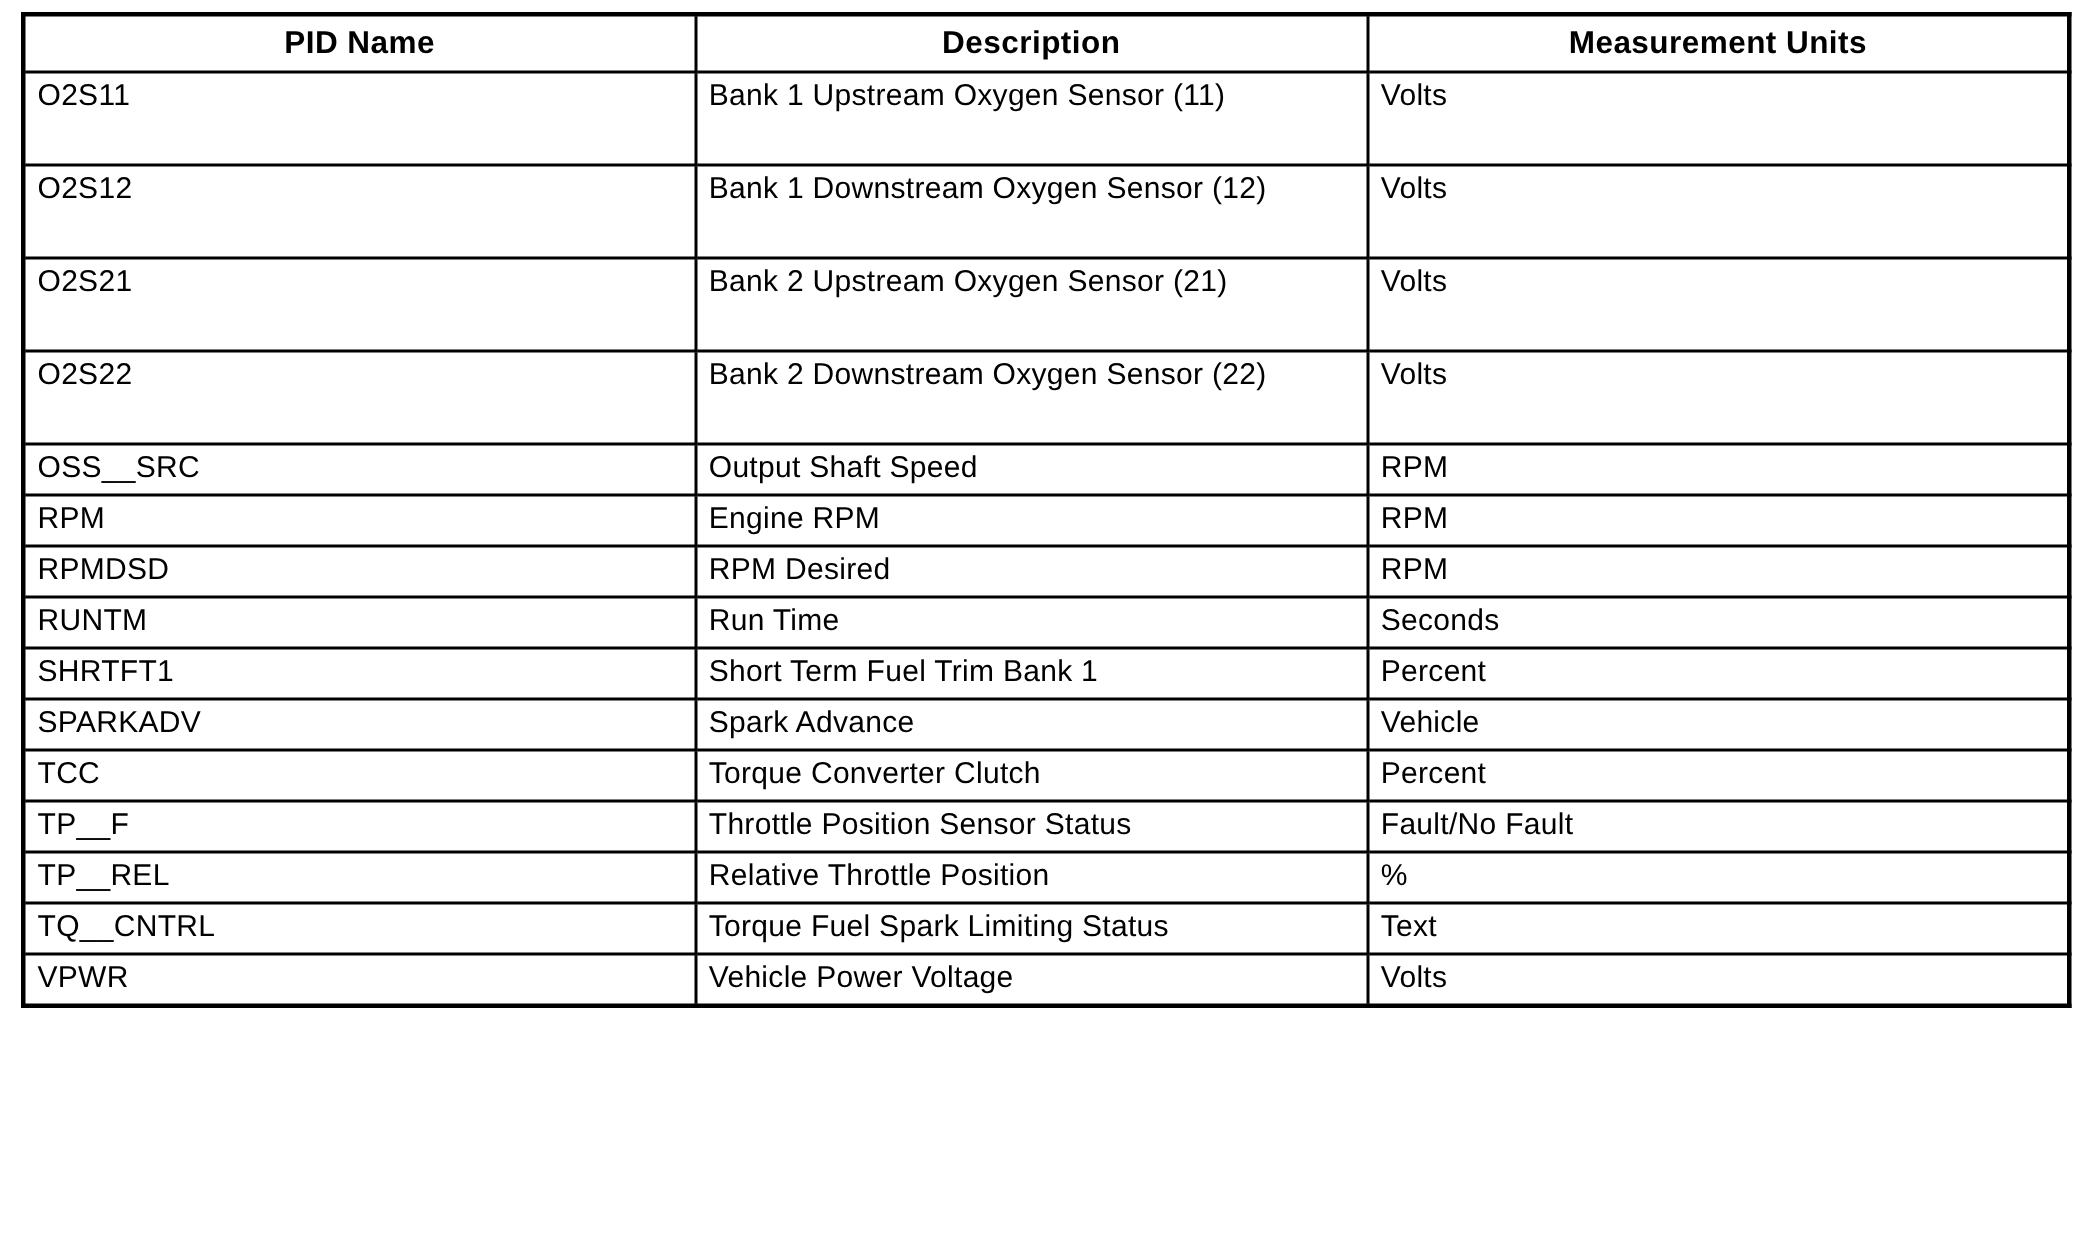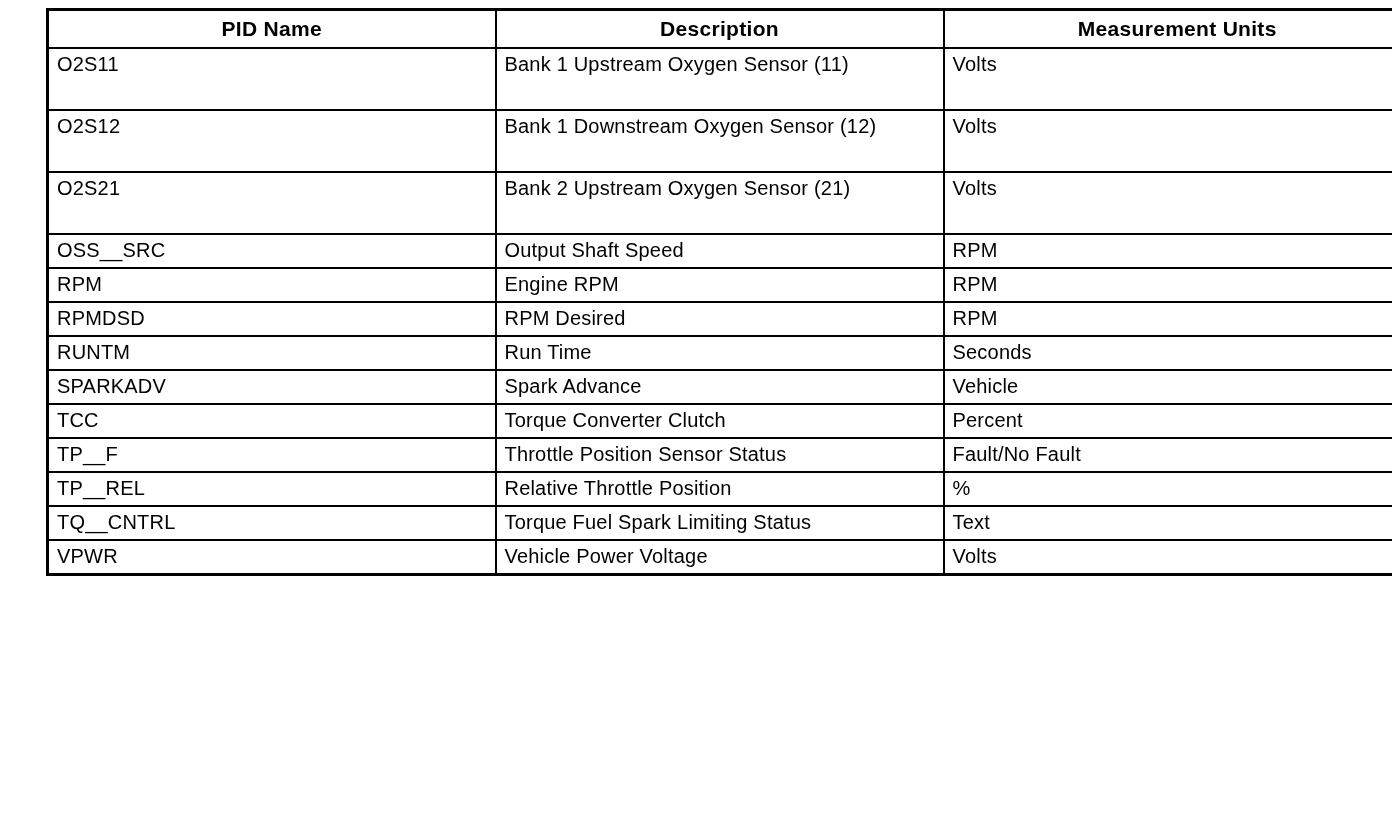--- a/index.html
+++ b/index.html
@@ -13,21 +13,20 @@
     font-family: "Liberation Sans", sans-serif;
     color: #000000;
     overflow: hidden;
   }
   .page {
     position: relative;
     width: 1208px;
     height: 836px;
     box-sizing: border-box;
     padding: 8px 14px 0 14px;
-    margin-left: 32px;
   }
   table.pid-table {
     width: 1364px;
     border-collapse: collapse;
     table-layout: fixed;
     border: 3px solid #000000;
   }
   table.pid-table col.c1 { width: 448px; }
   table.pid-table col.c2 { width: 448px; }
   table.pid-table col.c3 { width: 468px; }
@@ -87,38 +86,48 @@
           <td class="tall">O2S12</td>
           <td class="desc-wrap tall">Bank 1 Downstream Oxygen Sensor (12)</td>
           <td class="tall">Volts</td>
         </tr>
         <tr>
           <td class="tall">O2S21</td>
           <td class="desc-wrap tall">Bank 2 Upstream Oxygen Sensor (21)</td>
           <td class="tall">Volts</td>
         </tr>
         <tr>
+          <td class="tall">O2S22</td>
+          <td class="desc-wrap tall">Bank 2 Downstream Oxygen Sensor (22)</td>
+          <td class="tall">Volts</td>
+        </tr>
+        <tr>
           <td>OSS__SRC</td>
           <td class="desc-wrap">Output Shaft Speed</td>
           <td>RPM</td>
         </tr>
         <tr>
           <td>RPM</td>
           <td class="desc-wrap">Engine RPM</td>
           <td>RPM</td>
         </tr>
         <tr>
           <td>RPMDSD</td>
           <td class="desc-wrap">RPM Desired</td>
           <td>RPM</td>
         </tr>
         <tr>
           <td>RUNTM</td>
           <td class="desc-wrap">Run Time</td>
           <td>Seconds</td>
+        </tr>
+        <tr>
+          <td>SHRTFT1</td>
+          <td class="desc-wrap">Short Term Fuel Trim Bank 1</td>
+          <td>Percent</td>
         </tr>
         <tr>
           <td>SPARKADV</td>
           <td class="desc-wrap">Spark Advance</td>
           <td>Vehicle</td>
         </tr>
         <tr>
           <td>TCC</td>
           <td class="desc-wrap">Torque Converter Clutch</td>
           <td>Percent</td>

